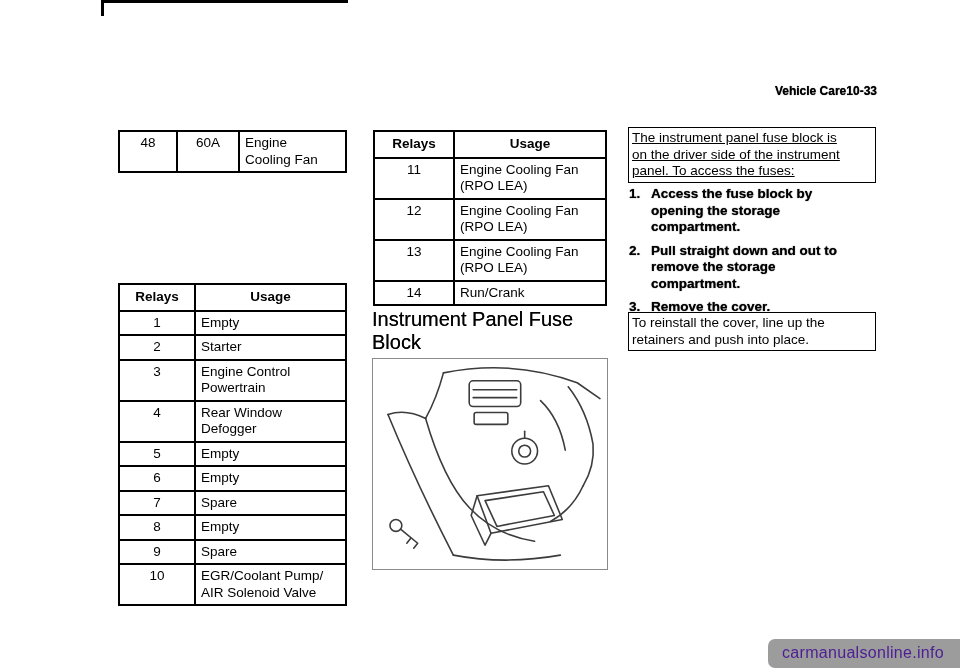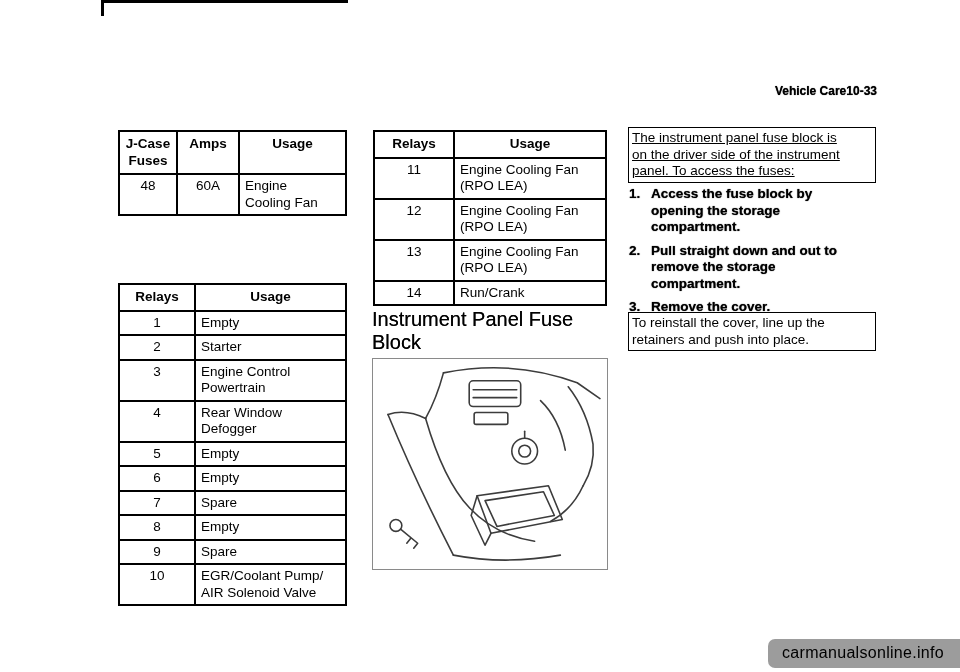--- a/index.html
+++ b/index.html
@@ -74,21 +74,21 @@
     display:flex;
     font-weight:bold; font-size:13.5px; line-height:16.5px;
     margin-bottom:7px;
     text-shadow:0 0 1px rgba(0,0,0,0.85);
   }
   .step-num  { flex:none; width:22px; }
   .step-text { white-space:pre-line; }
 
   .watermark {
     position:absolute; right:0; bottom:4px;
-    background:#9c9c9c; color:#000000;
+    background:#9c9c9c; color:#4c1d95;
     font-size:16px; line-height:20px;
     padding:4px 16px 5px 14px;
     border-radius:7px 0 0 7px;
     letter-spacing:0.3px;
   }
 </style>
 </head>
 <body>
 
 <div class="crop-h"></div>
@@ -99,26 +99,20 @@
   <span>10-33</span>
 </div>
 
 <table id="jcase-table">
   <colgroup>
       <col class="c1">
       <col class="c2">
       <col>
     </colgroup>
   <tbody>
-      <tr>
-    <th>J-Case
-Fuses</th>
-    <th>Amps</th>
-    <th>Usage</th>
-  </tr>
   <tr>
     <td class="num">48</td>
     <td class="num">60A</td>
     <td>Engine
 Cooling Fan</td>
   </tr>
 </tbody>
   </table>
 
 <table id="relays-left">

